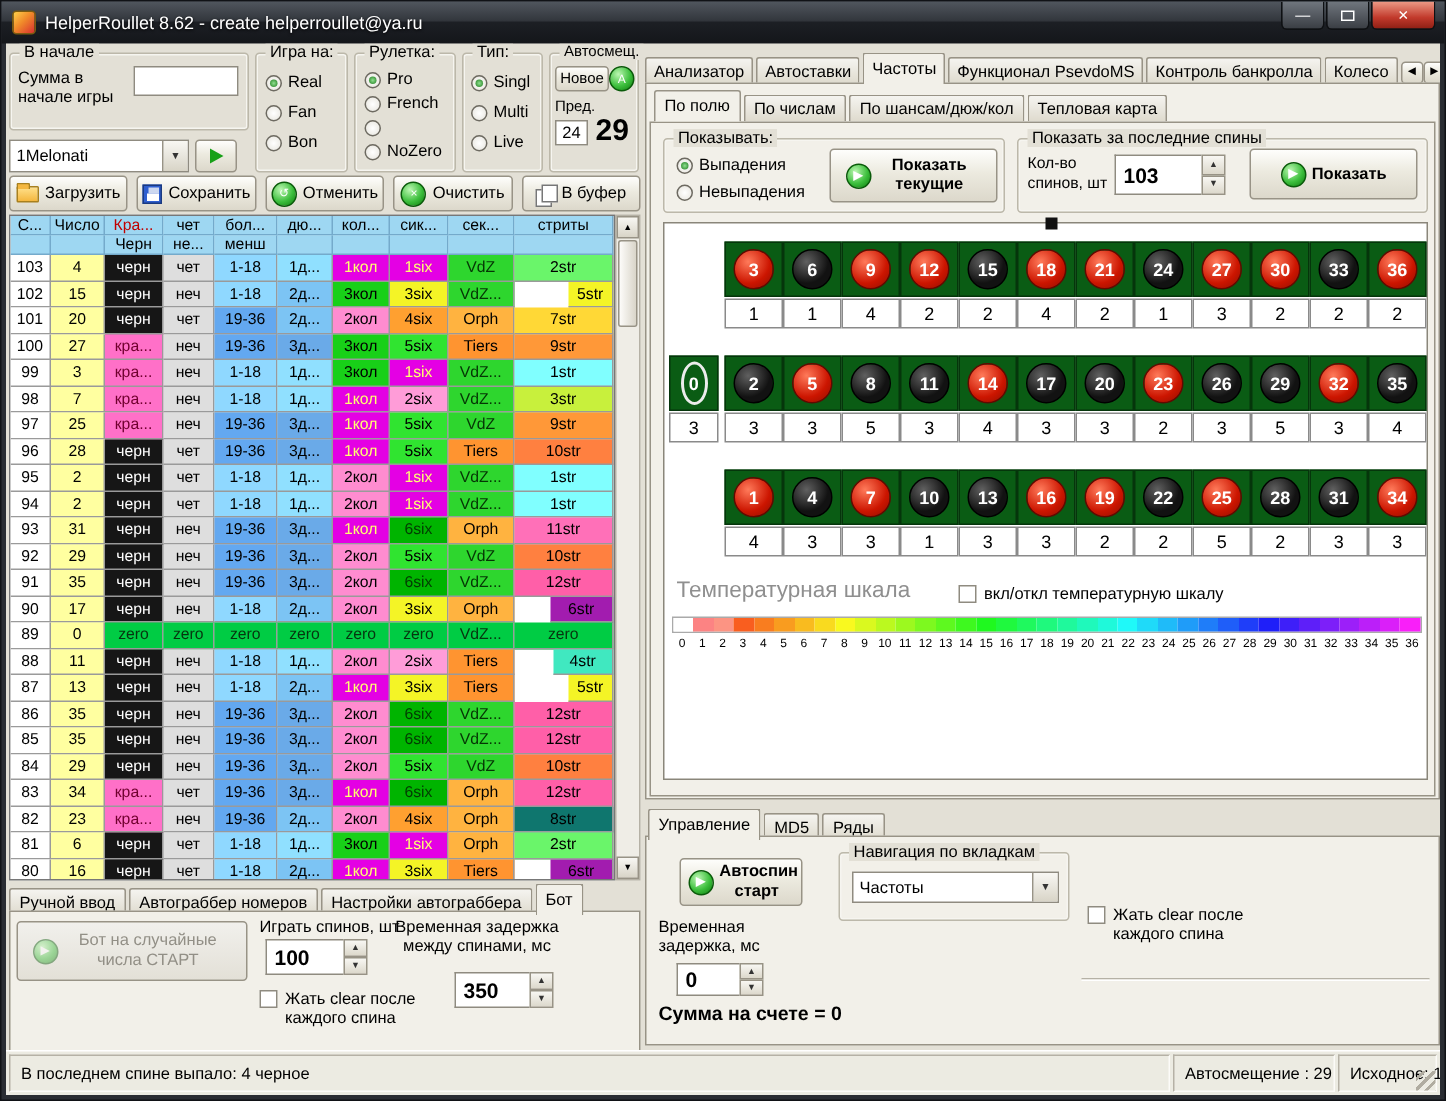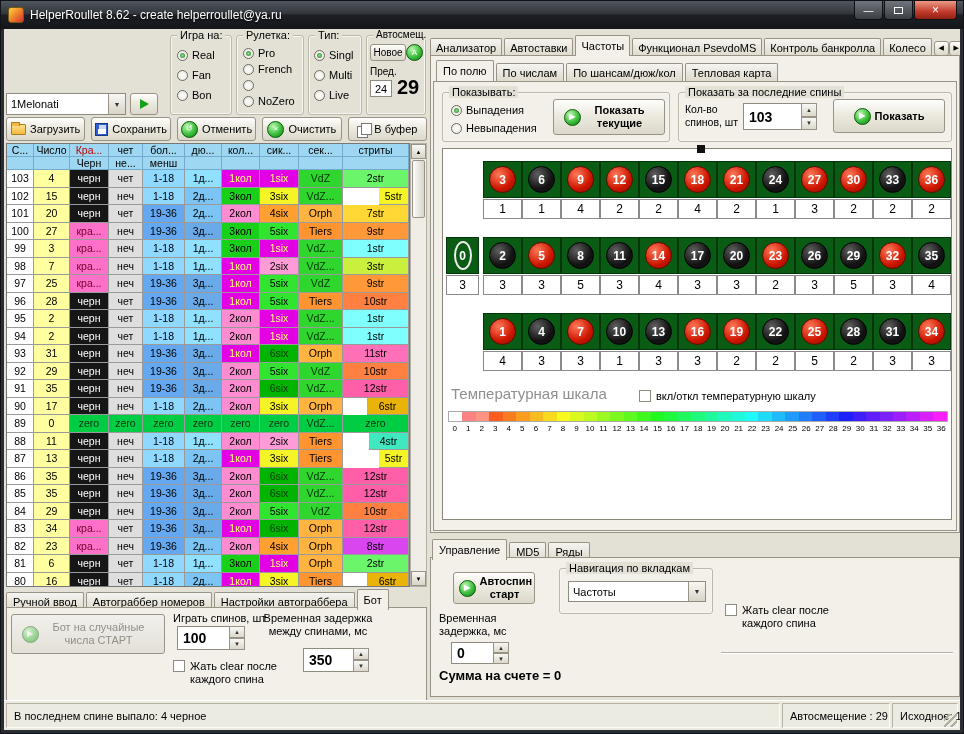--- a/index.html
+++ b/index.html
@@ -59,22 +59,22 @@
   .red { background:#ff70c8; color:#70002e; }
   .zero { background:#00cc44; color:#06350f; }
   .par { background:#dedede; }
   .low { background:#8fd8ff; } .high { background:#63a8f0; }
   .d1 { background:#90e0ff; } .d2 { background:#7cc4f4; } .d3 { background:#6aaae8; }
   .c1 { background:#e400e4; color:#ffff70; } .c2 { background:#ff8cd0; } .c3 { background:#18d018; }
   .s1 { background:#e400e4; color:#ffff70; } .s2 { background:#ff9cd8; } .s3 { background:#f4f426; }
   .s4 { background:#ffa030; } .s5 { background:#30e430; } .s6 { background:#00b400; color:#033c03; }
   .secv { background:#2ed62e; color:#053505; } .seco { background:#ffb340; } .sect { background:#ff9430; }
   .str1 { background:#80ffff; } .str2 { background:#6af56a; } .str3 { background:#c8f03c; }
-  .str4 { background:#40e8c0;margin-left:26px; } .str5 { background:#f4f426;margin-left:36px; } .str6 { background:#eab308;margin-left:24px; }
-  .str7 { background:#ffd836; } .str8 { background:#d946ef; } .str9 { background:#ff9838; }
+  .str4 { background:#40e8c0;margin-left:26px; } .str5 { background:#f4f426;margin-left:36px; } .str6 { background:#a21caf;margin-left:24px; }
+  .str7 { background:#ffd836; } .str8 { background:#0f766e; } .str9 { background:#ff9838; }
   .str10 { background:#ff8040; } .str11 { background:#ff70b8; } .str12 { background:#ff5fa8; }
   
   .vscroll { position:absolute; left:406px; top:114px; width:17px; height:444px; background:#efede6; border:1px solid #b5b1a5; }
   .varrow { position:absolute; left:0; width:15px; height:15px; background:linear-gradient(#f8f7f3,#d8d4c7); border:1px solid #989386; font-size:6px; display:flex; align-items:center; justify-content:center; }
   .vthumb { position:absolute; left:1px; top:16px; width:13px; height:58px; background:linear-gradient(90deg,#fdfcfa,#d9d5c9); border:1px solid #989386; border-radius:2px; }
   
   .field { position:absolute; background:#fff; border:1px solid #8a867a; }
   .bandrow { position:absolute; left:40px; display:flex; }
   .numcell { width:39px; height:37px; background:#0a5c14; border:1px solid #05350b; display:flex; align-items:center; justify-content:center; }
   .disc { width:27px; height:27px; border-radius:50%; display:flex; align-items:center; justify-content:center; color:#fff; font-weight:bold; font-size:12px; }
@@ -123,20 +123,25 @@
       <div class="winbtn">—</div>
       <div class="winbtn max">
           <span></span>
         </div>
       <div class="winbtn close">×</div>
     </div>
   </div>
 
   <div class="content">
 
+    <div class="grp" style="left:2px;top:6px;width:160px;height:52px">
+      <div class="grp-title">В начале</div>
+      <div class="abs lbl" style="left:5px;top:10px;width:72px">Сумма в начале игры</div>
+      <input class="inp abs" style="left: 82px; top: 8px; width: 70px; height: 20px;" value="">
+    </div>
 
     <div class="combo abs" style="left:2px;top:64px;width:120px;height:22px">
       <div class="cval">1Melonati</div>
       <div class="carr">▼</div>
     </div>
     <div class="btn abs" style="left:126px;top:64px;width:28px;height:22px">
       <span class="play-tri"></span>
     </div>
 
     <div class="grp" style="left:166px;top:6px;width:62px;height:80px">

